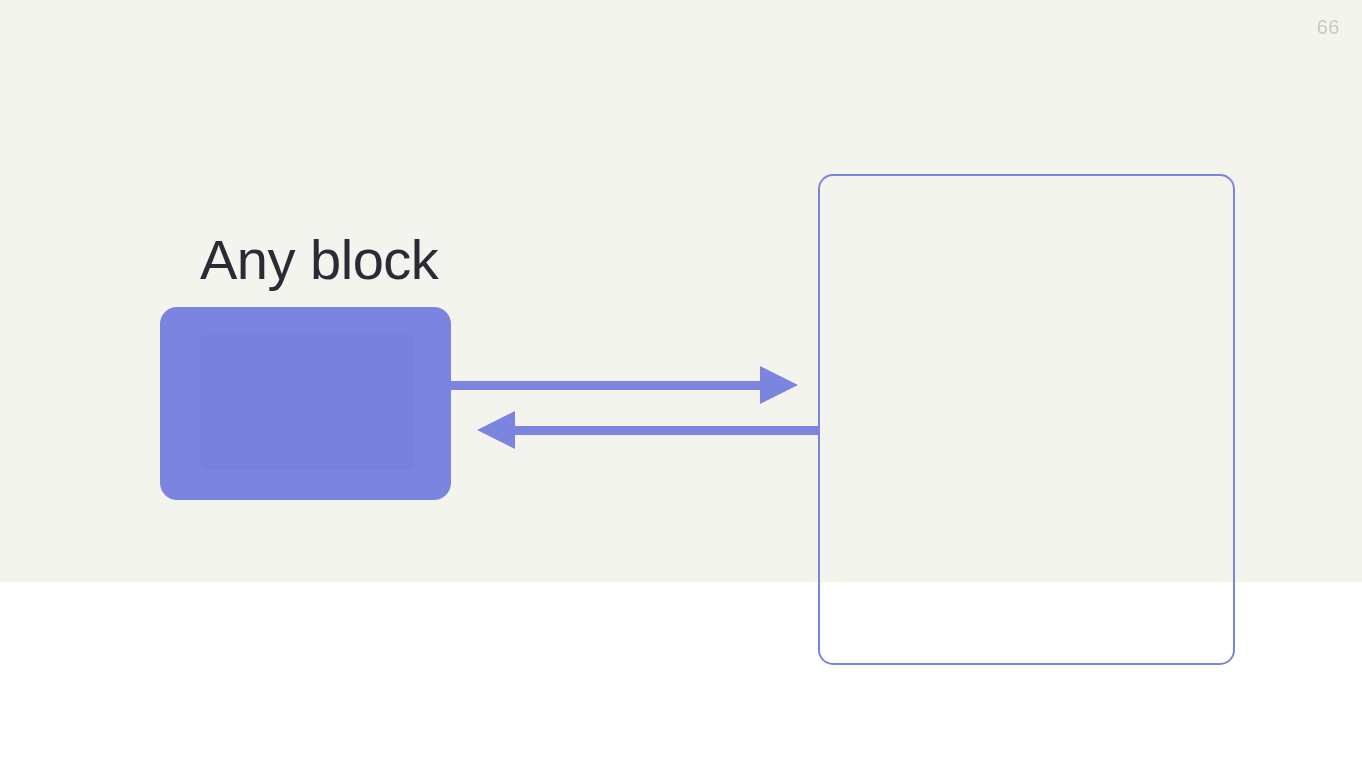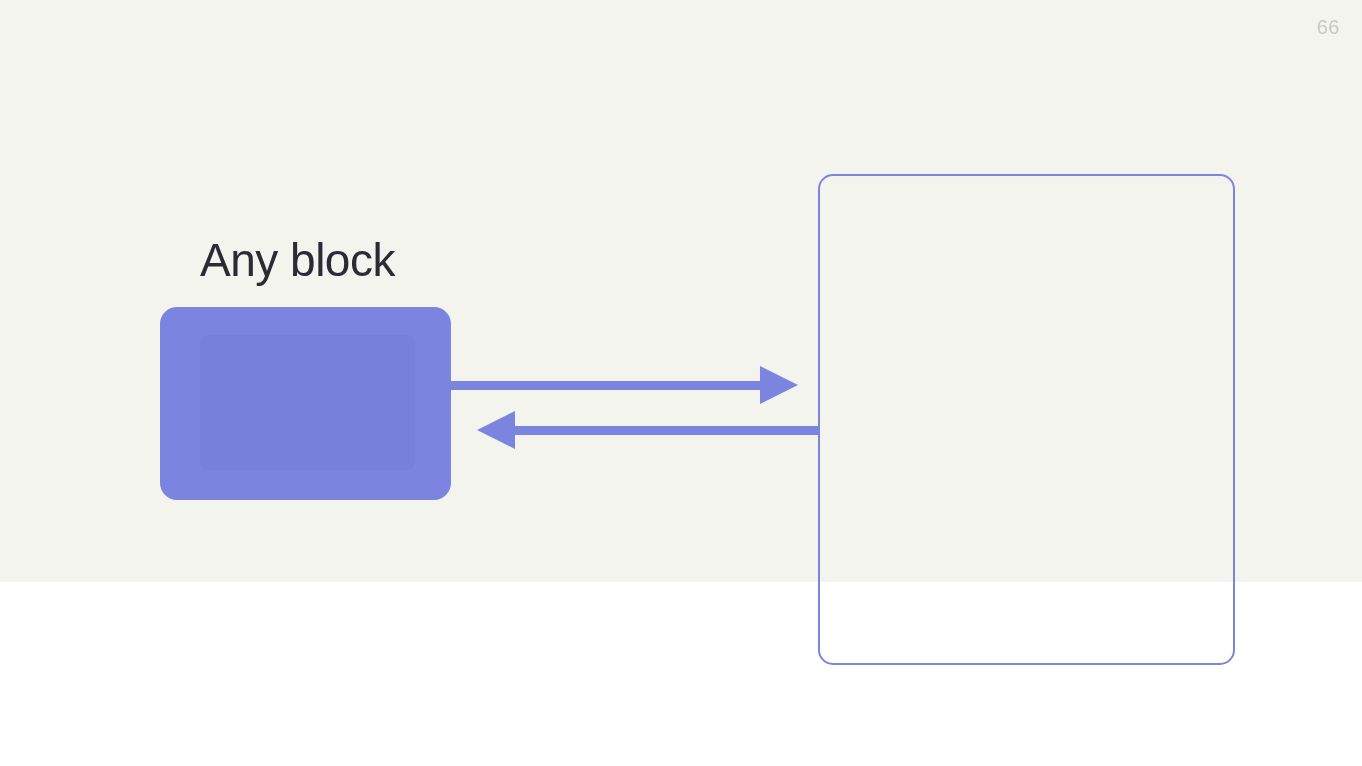--- a/index.html
+++ b/index.html
@@ -43,21 +43,21 @@
   }
   .heading-app {
     left: 806px;
     top: 93px;
     font-size: 50px;
     line-height: 60px;
   }
   .heading-block {
     left: 200px;
     top: 232px;
-    font-size: 46px;
+    font-size: 56px;
     line-height: 56px;
   }
 
   
   .block-shape {
     position: absolute;
     left: 160px;
     top: 307px;
     width: 291px;
     height: 193px;

